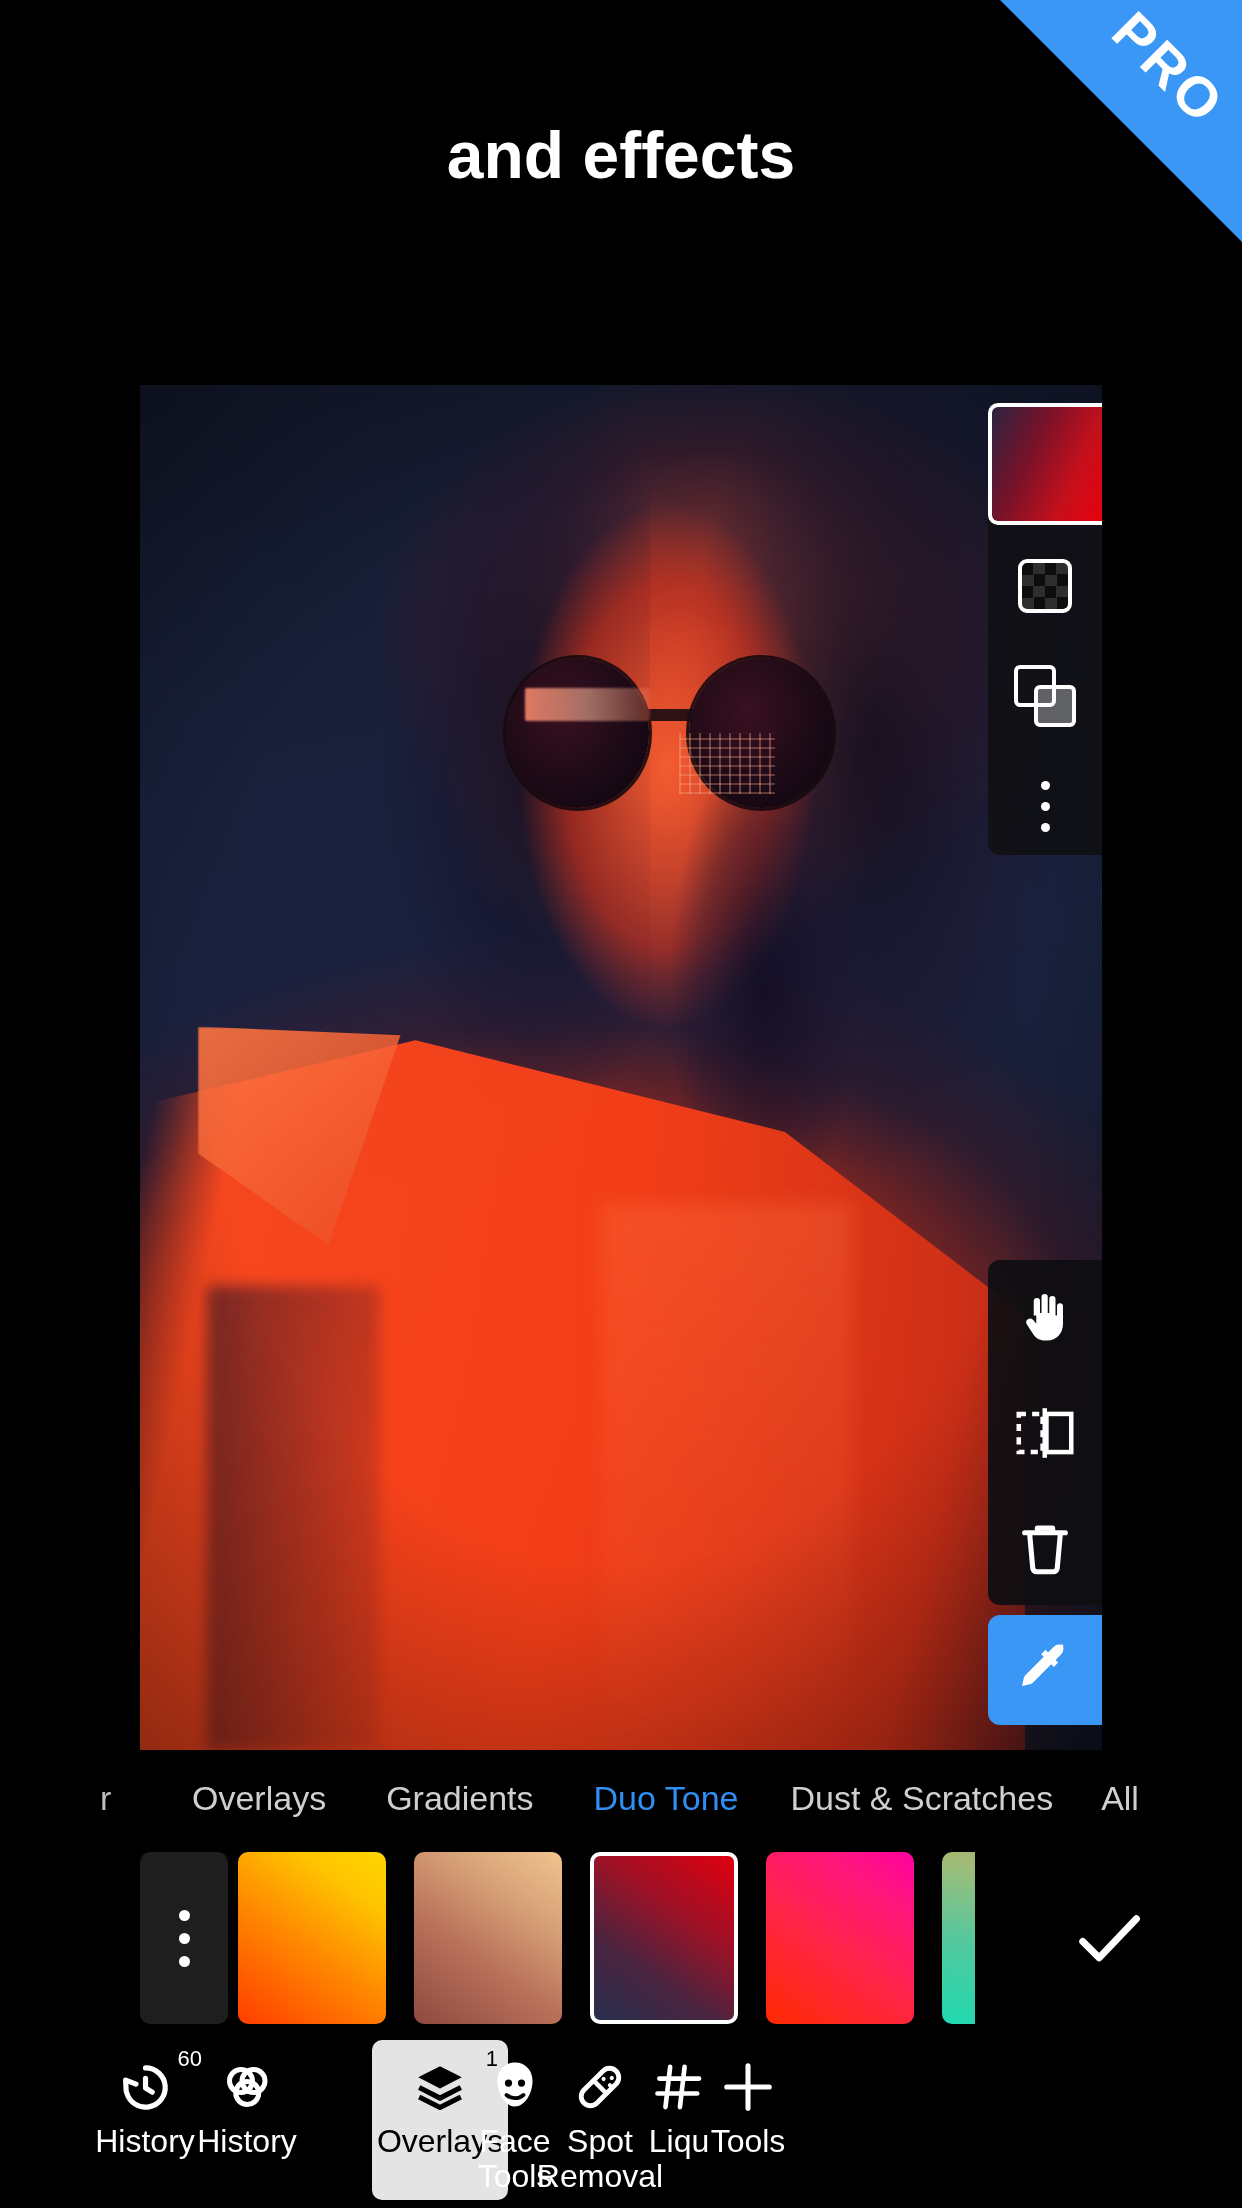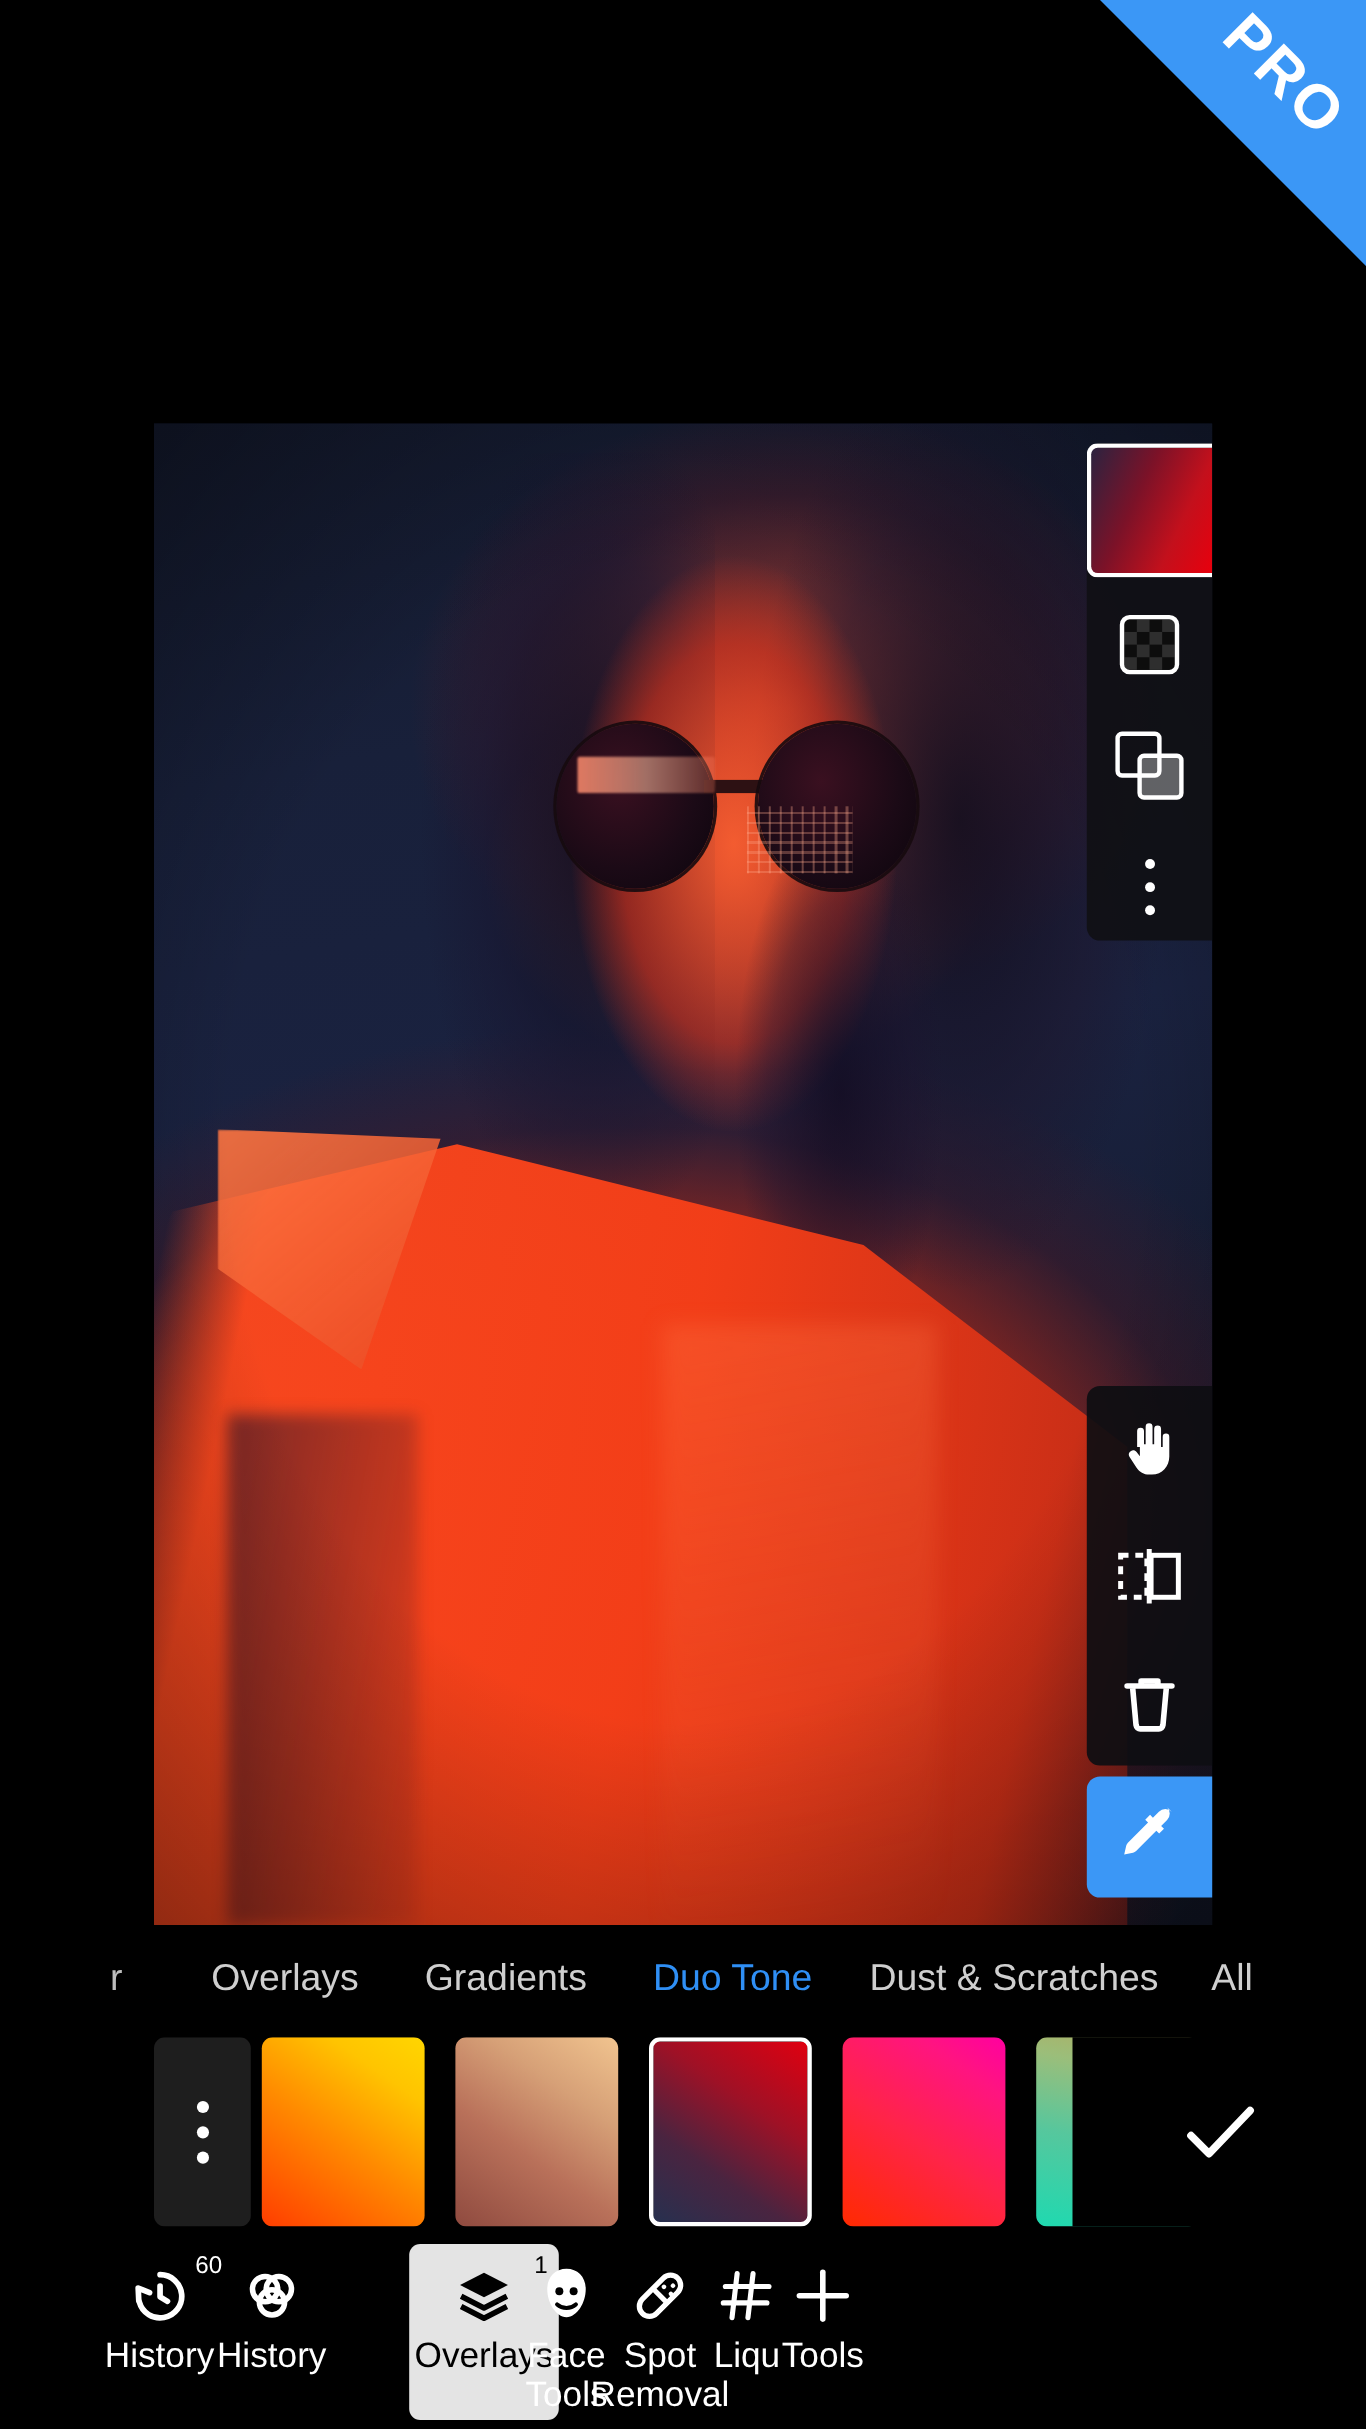--- a/index.html
+++ b/index.html
@@ -245,20 +245,21 @@
 <body>
 
 <div id="app">
 
   <div id="pro-badge">
     <div class="tri"></div>
     <div class="pro-text">PRO</div>
   </div>
 
   <div id="headline">
+    <div>and effects</div>
   </div>
 
   <div id="canvas-area">
     <div class="photo-bg"></div>
     <div class="photo-hair-l"></div>
     <div class="photo-hair-r"></div>
     <div class="photo-face"></div>
     <div class="photo-hair-drape"></div>
     <div class="photo-shades">
       <div class="lens l"></div>

